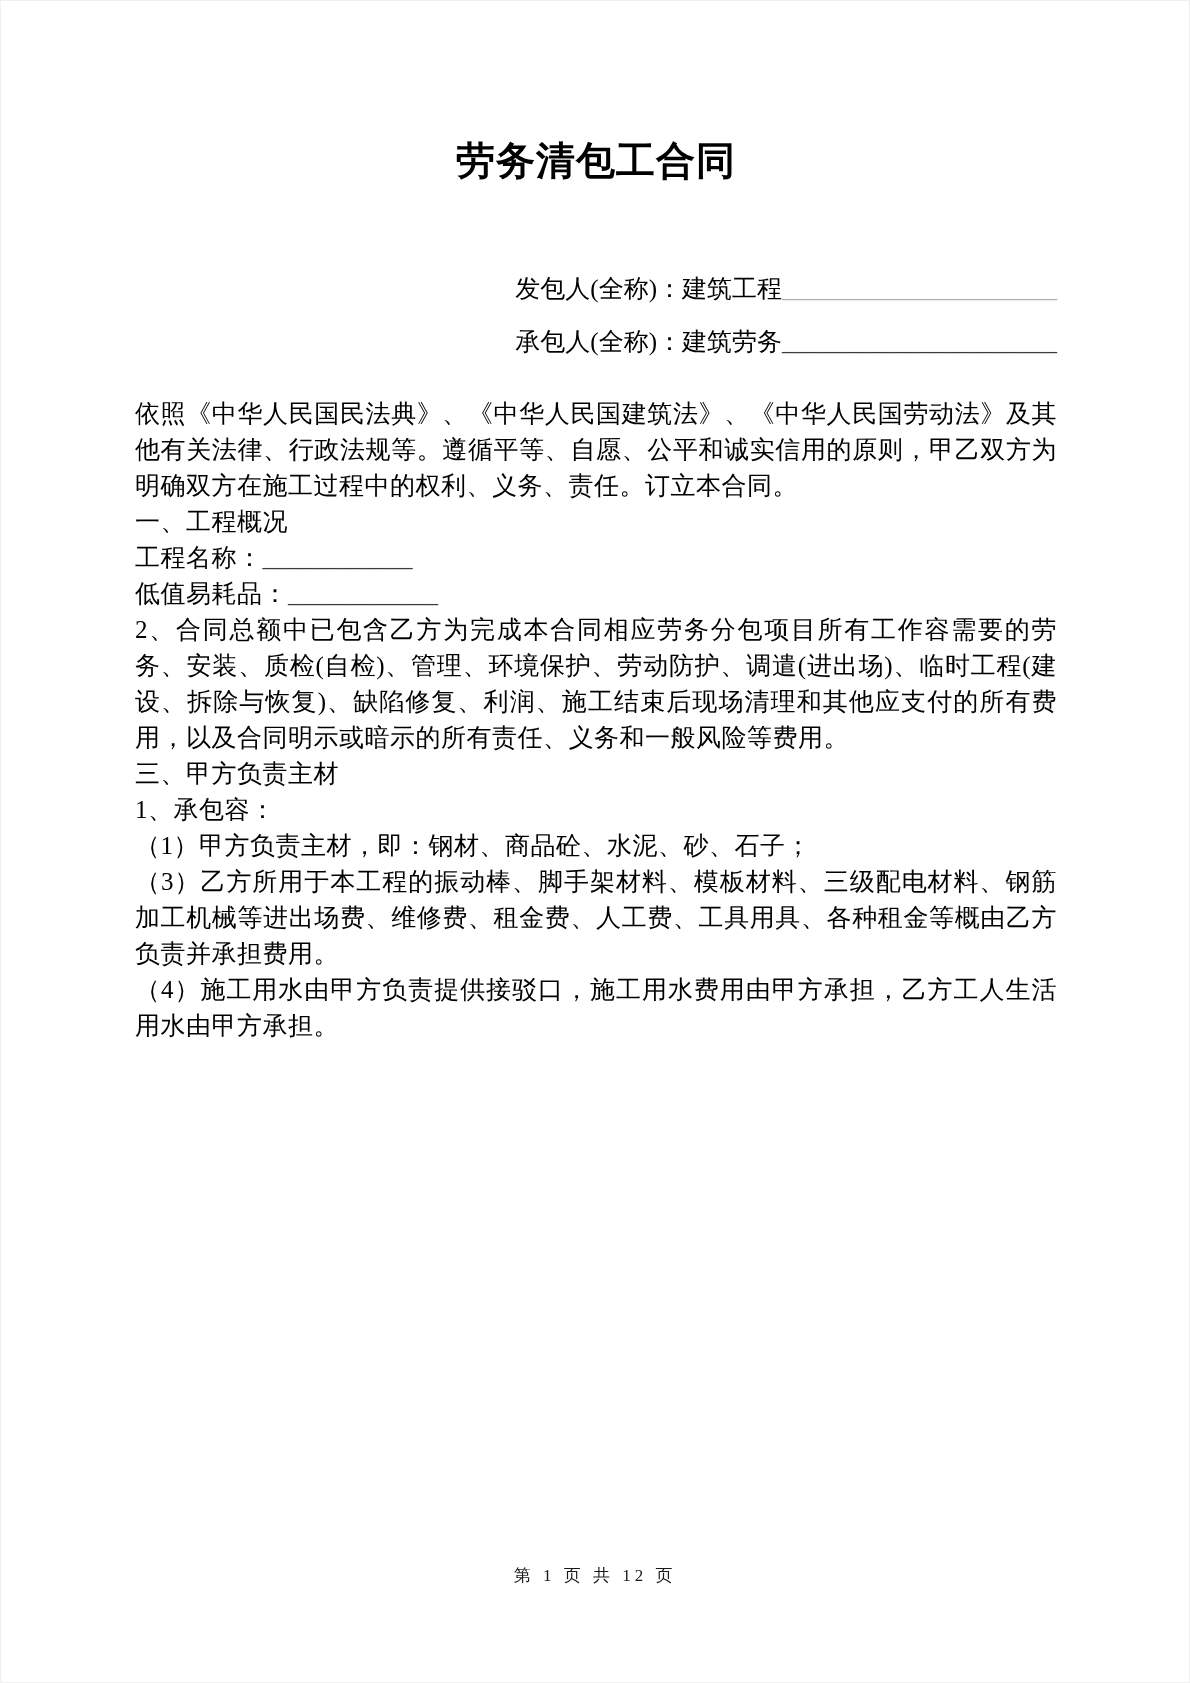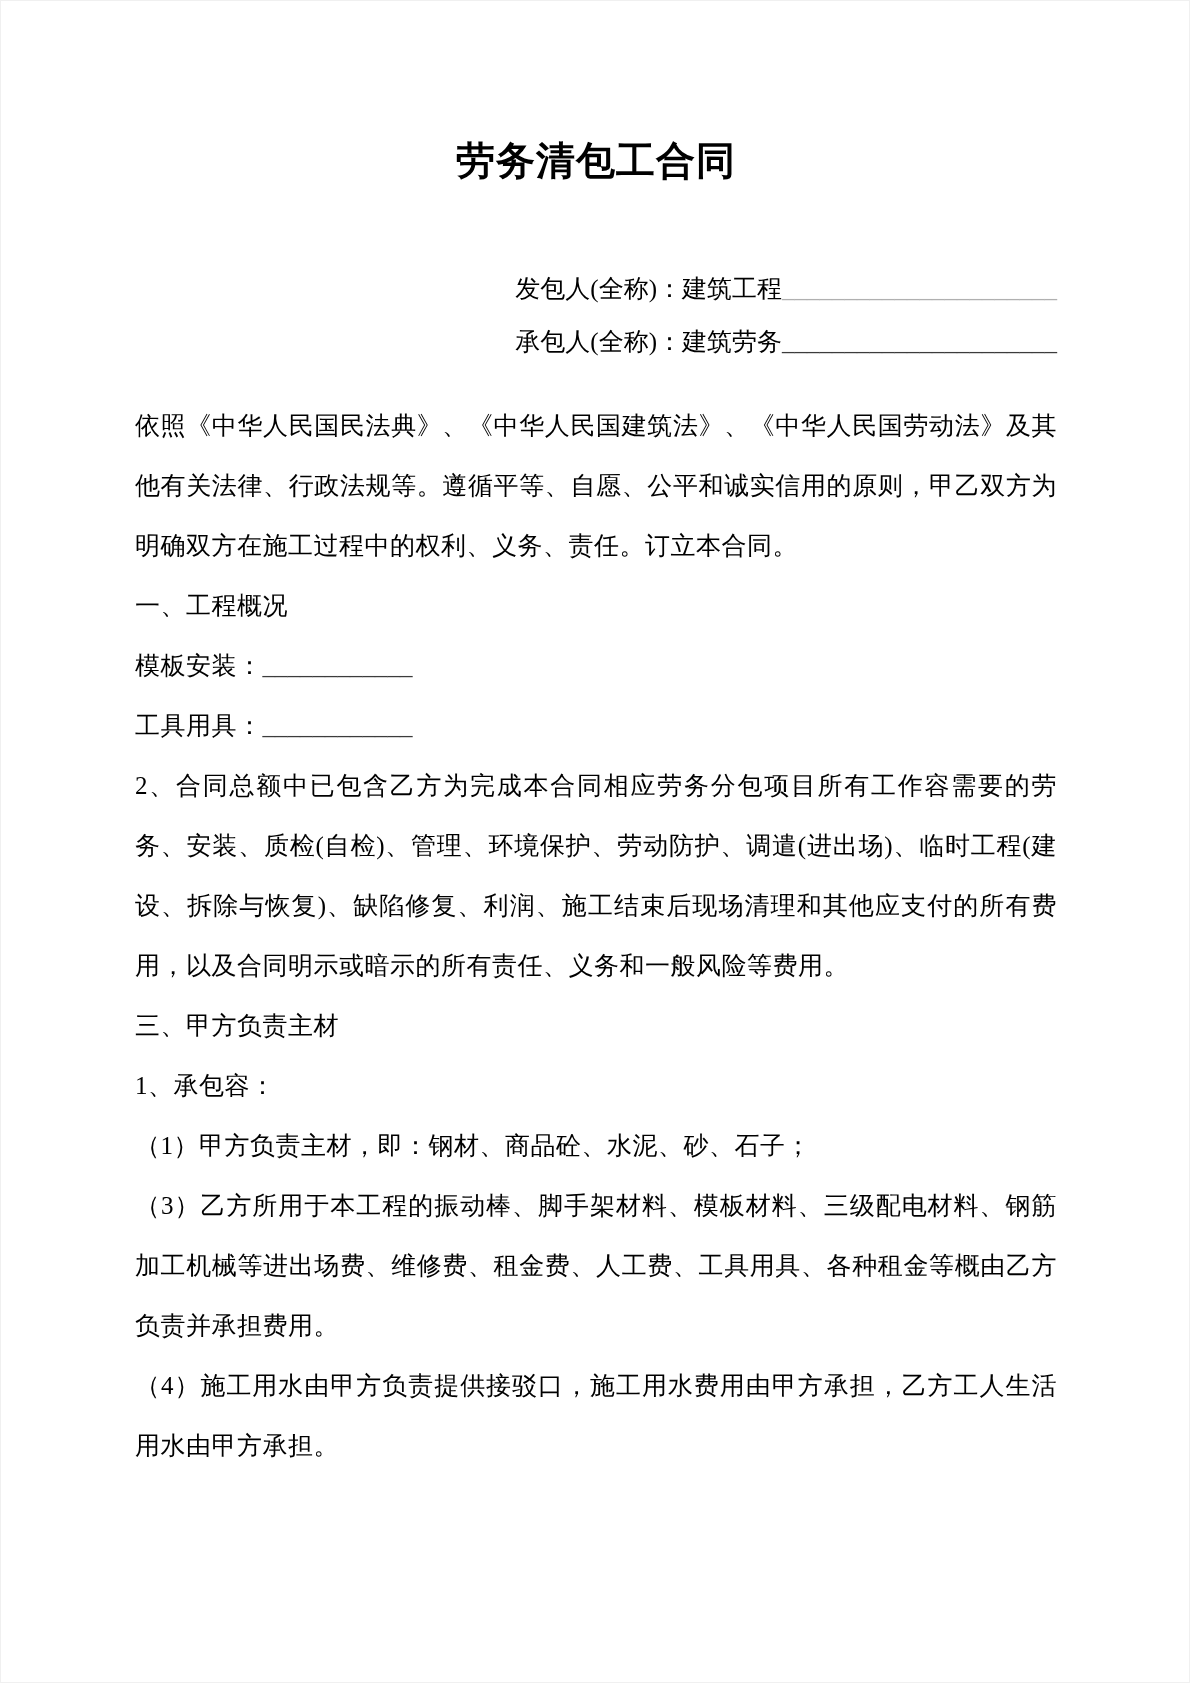--- a/index.html
+++ b/index.html
@@ -37,21 +37,21 @@
     line-height: 53px;
     white-space: nowrap;
     text-align: right;
   }
   .body-text {
     margin: 0;
   }
   .para {
     margin: 0;
     font-size: 25px;
-    line-height: 60px;
+    line-height: 36px;
     text-align: justify;
     letter-spacing: 0.5px;
   }
   .blank {
     letter-spacing: 0;
   }
   .blank-light {
     color: #b0b0b0;
   }
   .blank-dark {
@@ -76,24 +76,25 @@
   <h1 class="doc-title">劳务清包工合同</h1>
 
   <div class="party-block">
     <p class="party-line"><span>发包人(全称)：建筑工程</span><span class="blank blank-light">______________________</span></p>
     <p class="party-line"><span>承包人(全称)：建筑劳务</span><span class="blank blank-dark">______________________</span></p>
   </div>
 
   <div class="body-text">
     <p class="para">依照《中华人民国民法典》、《中华人民国建筑法》、《中华人民国劳动法》及其他有关法律、行政法规等。遵循平等、自愿、公平和诚实信用的原则，甲乙双方为明确双方在施工过程中的权利、义务、责任。订立本合同。</p>
     <p class="para">一、工程概况</p>
-    <p class="para"><span>模板安装：</span><span class="blank blank-dark">____________</span></p>
-    <p class="para"><span>工具用具：</span><span class="blank blank-dark">____________</span></p>
+    <p class="para"><span>工程名称：</span><span class="blank blank-dark">____________</span></p>
+    <p class="para"><span>低值易耗品：</span><span class="blank blank-dark">____________</span></p>
     <p class="para">2、合同总额中已包含乙方为完成本合同相应劳务分包项目所有工作容需要的劳务、安装、质检(自检)、管理、环境保护、劳动防护、调遣(进出场)、临时工程(建设、拆除与恢复)、缺陷修复、利润、施工结束后现场清理和其他应支付的所有费用，以及合同明示或暗示的所有责任、义务和一般风险等费用。</p>
     <p class="para">三、甲方负责主材</p>
     <p class="para">1、承包容：</p>
     <p class="para">（1）甲方负责主材，即：钢材、商品砼、水泥、砂、石子；</p>
     <p class="para">（3）乙方所用于本工程的振动棒、脚手架材料、模板材料、三级配电材料、钢筋加工机械等进出场费、维修费、租金费、人工费、工具用具、各种租金等概由乙方负责并承担费用。</p>
     <p class="para">（4）施工用水由甲方负责提供接驳口，施工用水费用由甲方承担，乙方工人生活用水由甲方承担。</p>
   </div>
 
+  <div class="page-footer"><span>第 1 页 共 12 页</span></div>
 
 </div>
 
 </body></html>

